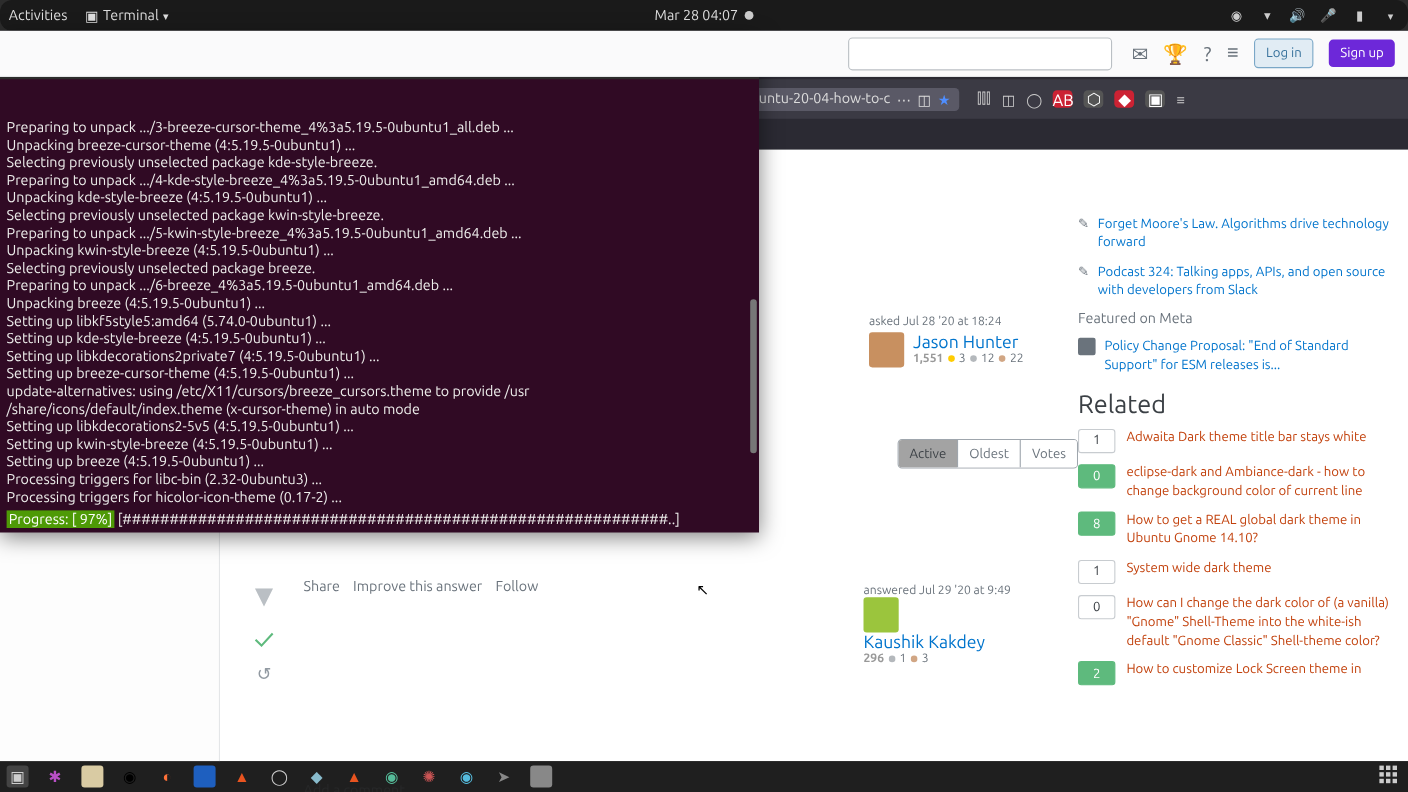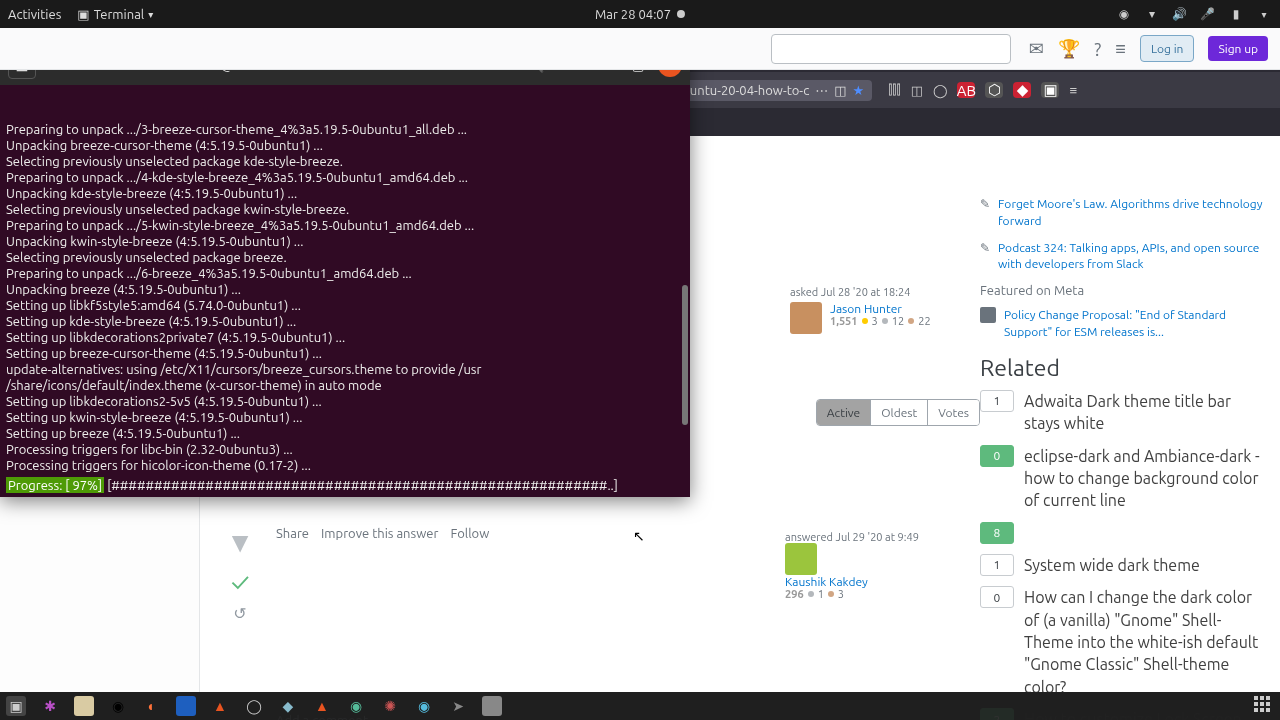--- a/index.html
+++ b/index.html
@@ -1,19 +1,19 @@
 <!DOCTYPE html>
 <html><head>
 <meta charset="utf-8">
 <style>
 * { margin: 0; padding: 0; box-sizing: border-box; font-family: Ubuntu, "Segoe UI", sans-serif; }
 body { width: 1280px; height: 720px; background: #2c2c2c; overflow: hidden; position: relative; }
 
 
-.topbar { height: 28px; background: #1a1a1a; color: #ddd; display: flex; align-items: center; font-size: 13px; padding: 0 8px; }
+.topbar { height: 28px; background: #1a1a1a; color: #ddd; display: flex; align-items: center; font-size: 13px; padding: 0 8px; border-radius: 11px; }
 .topbar-left { display: flex; gap: 16px; align-items: center; }
 .topbar-left .item { display: flex; align-items: center; gap: 4px; cursor: pointer; }
 .topbar-center { position: absolute; left: 50%; transform: translateX(-50%); display: flex; align-items: center; gap: 6px; }
 .topbar-right { margin-left: auto; display: flex; gap: 12px; align-items: center; }
 .tray-icon { width: 16px; height: 16px; display: inline-flex; align-items: center; justify-content: center; color: #ccc; font-size: 12px; }
 .dot { width: 8px; height: 8px; background: #ccc; border-radius: 50%; }
 .chev { font-size: 10px; }
 
 
 .browser { position: absolute; top: 28px; left: 0; right: 0; bottom: 28px; background: #2b2a33; }
@@ -51,21 +51,21 @@
 .answer-top { display: flex; gap: 16px; margin-top: 148px; }
 .vote-col { width: 40px; display: flex; flex-direction: column; align-items: center; gap: 8px; color: #babfc4; }
 .vote-down { font-size: 28px; color: #babfc4; }
 .checkmark { color: #5eba7d; font-size: 26px; }
 .history-icon { color: #9199a1; font-size: 16px; }
 .answer-body { flex: 1; }
 .asked-box { position: absolute; right: 0; top: 150px; font-size: 11px; color: #6a737c; width: 190px; }
 .asked-box .user { display: flex; gap: 8px; margin-top: 4px; }
 .avatar { width: 32px; height: 32px; background: #c89060; border-radius: 3px; }
 .avatar2 { width: 32px; height: 32px; background: #9bc53d; border-radius: 3px; }
-.uname { color: #0074cc; font-size: 12px; }
+.uname { color: #0074cc; font-size: 16px; }
 .rep { color: #6a737c; font-size: 11px; display: flex; gap: 4px; align-items: center; }
 .rep .b { color: #999; font-weight: bold; }
 .gold { width: 6px; height: 6px; background: #ffcc01; border-radius: 50%; }
 .silver { width: 6px; height: 6px; background: #b4b8bc; border-radius: 50%; }
 .bronze { width: 6px; height: 6px; background: #d1a684; border-radius: 50%; }
 
 .sort-tabs { position: absolute; right: 0; top: 263px; display: flex; border: 1px solid #9fa6ad; border-radius: 4px; overflow: hidden; }
 .sort-tabs .tab { padding: 6px 10px; font-size: 12px; color: #6a737c; background: #fff; border-left: 1px solid #9fa6ad; cursor: pointer; }
 .sort-tabs .tab:first-child { border-left: none; }
 .sort-tabs .tab.active { background: #a3a3a3; color: #3b4045; }
@@ -78,24 +78,24 @@
 .so-right { width: 300px; padding: 0 14px 0 0; font-size: 13px; color: #3b4045; }
 .blog-item { display: flex; gap: 8px; color: #0074cc; font-size: 12px; margin-bottom: 10px; line-height: 1.4; }
 .pencil { color: #6a737c; flex-shrink: 0; }
 .featured-h { color: #6a737c; font-size: 13px; margin: 10px 0; }
 .meta-item { display: flex; gap: 8px; color: #0074cc; font-size: 12px; margin-bottom: 10px; line-height: 1.4; }
 .meta-icon { width: 16px; height: 16px; background: #6a737c; border-radius: 2px; flex-shrink: 0; }
 .related-h { font-size: 23px; color: #3b4045; margin: 14px 0 10px; }
 .rel-item { display: flex; gap: 10px; margin-bottom: 10px; align-items: flex-start; }
 .rel-badge { width: 34px; height: 22px; border: 1px solid #c8ccd0; border-radius: 3px; display: flex; align-items: center; justify-content: center; font-size: 12px; color: #3b4045; flex-shrink: 0; }
 .rel-badge.green { background: #5eba7d; color: #fff; border-color: #5eba7d; }
-.rel-link { color: #404040; font-size: 16px; line-height: 1.4; cursor: pointer; }
-
-
-.terminal-window { position: absolute; top: 45px; left: 0; width: 690px; height: 452px; background: #300a24; border-radius: 6px 6px 0 0; box-shadow: 0 4px 20px rgba(0,0,0,0.5); display: flex; flex-direction: column; }
+.rel-link { color: #c2410c; font-size: 12px; line-height: 1.4; cursor: pointer; }
+
+
+.terminal-window { position: absolute; top: 32px; left: 0; width: 690px; height: 452px; background: #300a24; border-radius: 6px 6px 0 0; box-shadow: 0 4px 20px rgba(0,0,0,0.5); display: flex; flex-direction: column; }
 .term-titlebar { height: 40px; background: #2c2c2c; display: flex; align-items: center; padding: 0 8px; border-radius: 6px 6px 0 0; gap: 6px; }
 .term-newbtn { width: 28px; height: 28px; border: 1px solid #555; border-radius: 4px; display: flex; align-items: center; justify-content: center; color: #ddd; font-size: 16px; cursor: pointer; }
 .term-title { flex: 1; text-align: center; color: #ddd; font-size: 13px; }
 .term-iconbtn { width: 28px; height: 28px; border-radius: 4px; display: flex; align-items: center; justify-content: center; color: #ddd; font-size: 14px; cursor: pointer; }
 .term-close { background: #e95420; color: #fff; border-radius: 50%; width: 24px; height: 24px; }
 .term-body { flex: 1; padding: 4px 6px; font-family: "Ubuntu Mono", "DejaVu Sans Mono", monospace; font-size: 13px; line-height: 16px; color: #eeeeec; overflow: hidden; white-space: pre-wrap; position: relative; }
 .term-line { white-space: pre; }
 .term-progress-row { position: absolute; bottom: 4px; left: 6px; right: 6px; display: flex; }
 .progress-label { background: #4e9a06; color: #fff; padding: 0 2px; }
 .progress-bar { color: #eeeeec; }
@@ -272,20 +272,21 @@
           <div class="rel-item">
             <div class="rel-badge">1</div>
             <div class="rel-link">Adwaita Dark theme title bar stays white</div>
           </div>
           <div class="rel-item">
             <div class="rel-badge green">0</div>
             <div class="rel-link">eclipse-dark and Ambiance-dark - how to change background color of current line</div>
           </div>
           <div class="rel-item">
             <div class="rel-badge green">8</div>
+            <div class="rel-link">How to get a REAL global dark theme in Ubuntu Gnome 14.10?</div>
           </div>
           <div class="rel-item">
             <div class="rel-badge">1</div>
             <div class="rel-link">System wide dark theme</div>
           </div>
           <div class="rel-item">
             <div class="rel-badge">0</div>
             <div class="rel-link">How can I change the dark color of (a vanilla) "Gnome" Shell-Theme into the white-ish default "Gnome Classic" Shell-theme color?</div>
           </div>
           <div class="rel-item">

